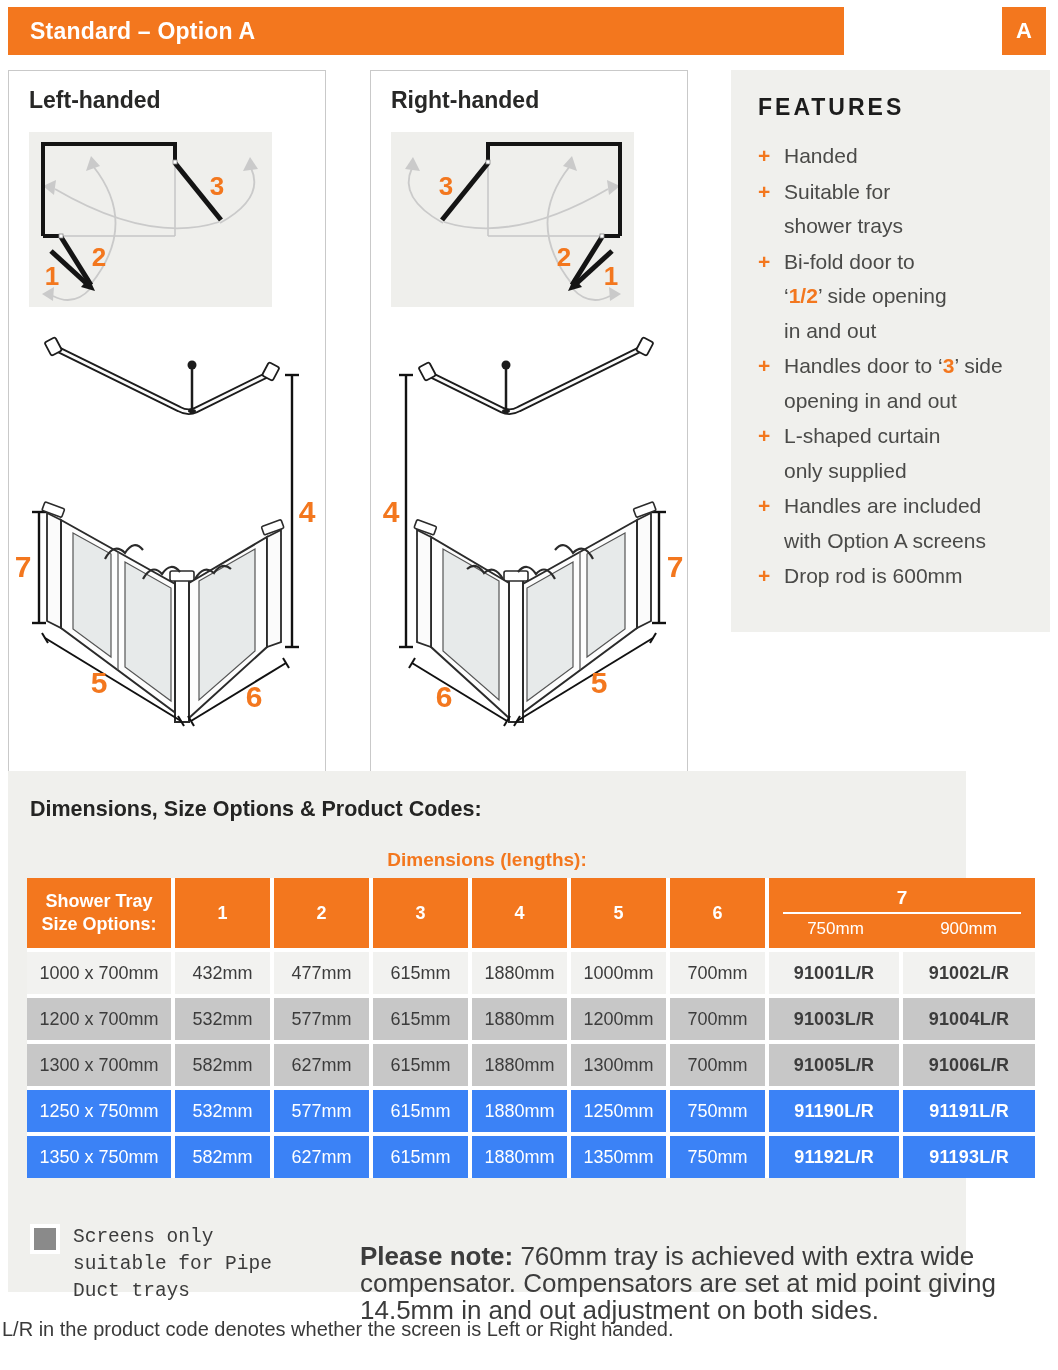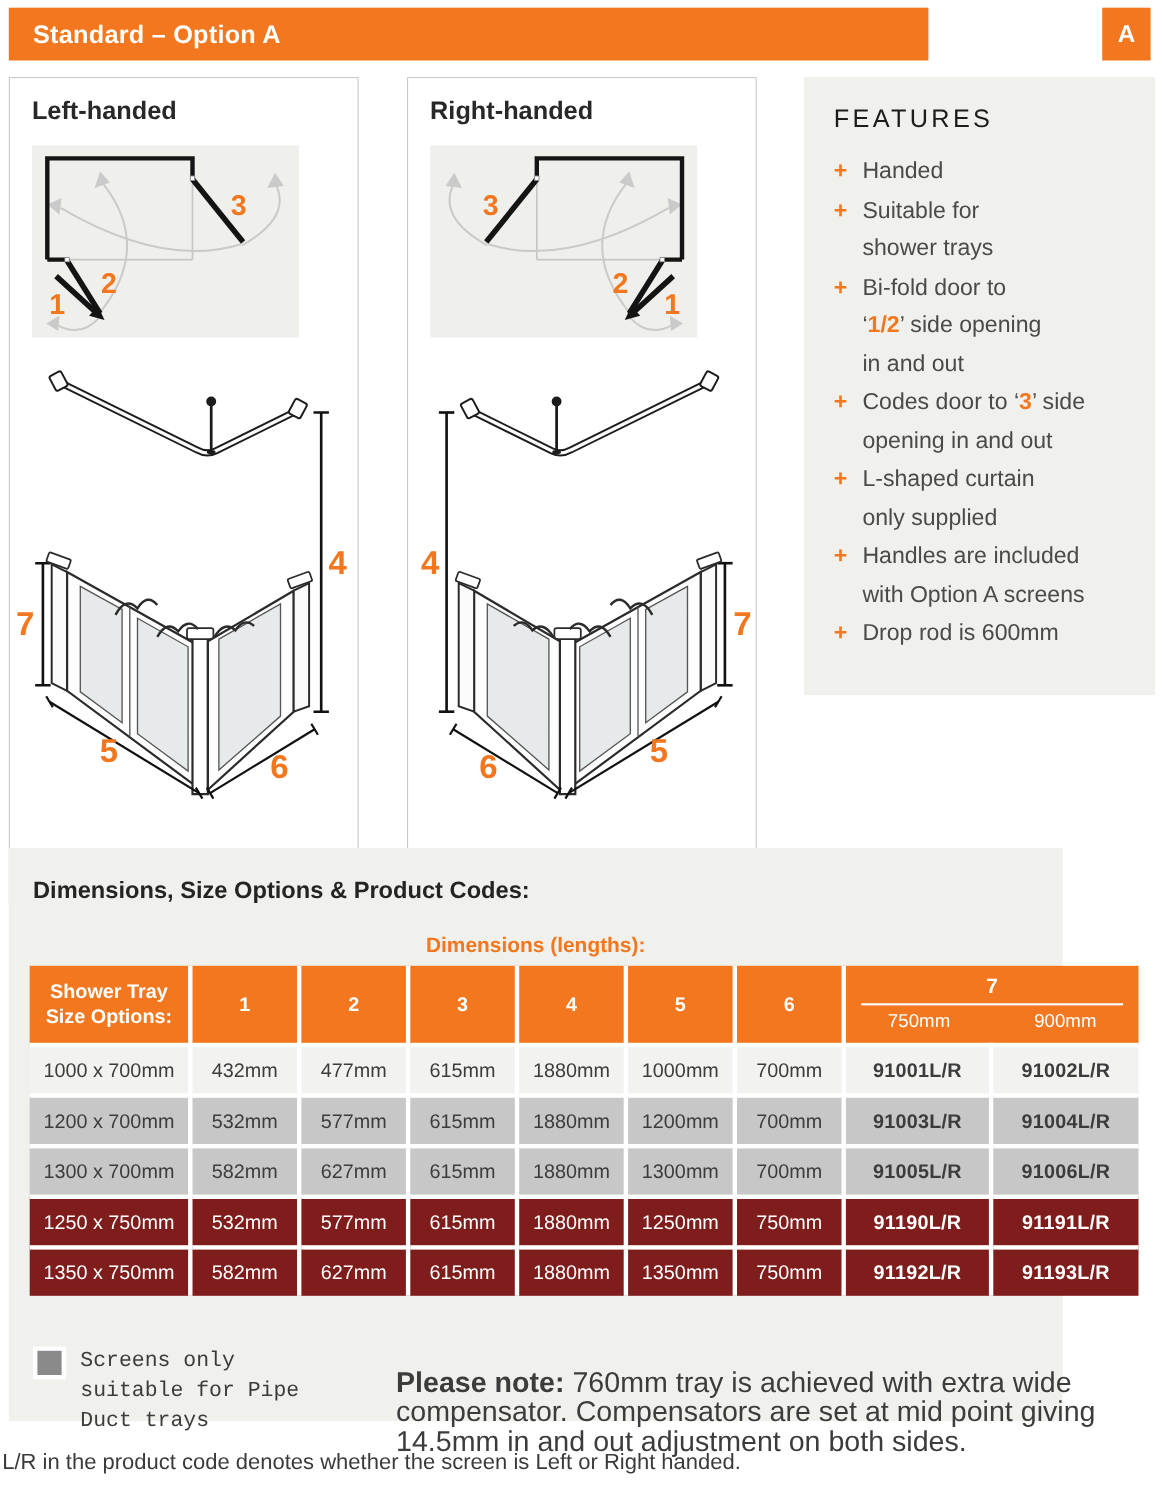--- a/index.html
+++ b/index.html
@@ -17,21 +17,21 @@
   .hand-panel{position:absolute;top:70px;width:318px;height:752px;background:#fff;border:1px solid #c9c9c9;box-sizing:border-box;}
   #panel-left{left:8px;}
   #panel-right{left:370px;}
   .hand-title{position:absolute;left:20px;top:16px;font-size:23px;font-weight:bold;color:#282827;}
   .plan-svg{position:absolute;left:20px;top:61px;}
   .iso-svg{position:absolute;left:0;top:258px;}
   .svg-label{font-weight:bold;fill:var(--orange);}
 
   
   .features{position:absolute;left:731px;top:70px;width:319px;height:562px;background:#f0f0ed;box-sizing:border-box;padding:24px 10px 0 27px;}
-  .features h2{margin:0 0 18px 0;font-size:23px;letter-spacing:3px;color:#1c1c1c;font-weight:normal;}
+  .features h2{margin:0 0 18px 0;font-size:23px;letter-spacing:3px;color:#1c1c1c;font-weight:bold;}
   .fitem{display:flex;margin-bottom:1px;font-size:21px;line-height:34.5px;color:#4a4a48;}
   .fitem .plus{color:var(--orange);font-weight:bold;width:26px;flex:none;}
   .fitem .ftext{white-space:pre-wrap;}
   .hl{color:var(--orange);font-weight:bold;}
 
   
   .dims{position:absolute;left:8px;top:771px;width:958px;height:521px;background:#f0f0ed;}
   .dims-title{position:absolute;left:22px;top:26px;font-size:21.5px;font-weight:bold;color:#242423;}
   .dims-subtitle{position:absolute;left:0;top:78px;width:100%;text-align:center;font-size:19px;font-weight:bold;color:var(--orange);}
 
@@ -40,21 +40,21 @@
   table.sizes th:last-child,table.sizes td:last-child{border-right:none;}
   table.sizes tbody tr:last-child td{border-bottom:none;text-align:center;}
   table.sizes th{background:var(--orange);color:#fff;height:70px;font-size:18px;font-weight:bold;text-align:center;vertical-align:middle;}
   th.tray-h{text-align:left;padding-left:14px;line-height:1.3;}
   .col7-num{font-size:19px;border-bottom:2px solid #fff;margin:0 14px 5px 14px;padding-bottom:3px;text-align:center;}
   .col7-sub{display:flex;}
   .col7-sub span{flex:1;font-weight:normal;font-size:17px;text-align:center;}
   table.sizes td{height:42px;text-align:center;font-size:18px;vertical-align:middle;}
   tr.r-light td{background:#f2f2f0;color:#3c3c3c;}
   tr.r-mid td{background:#c7c7c7;color:#3c3c3c;}
-  tr.r-dark td{background:#7f1d1d;color:#fff;}
+  tr.r-dark td{background:#3b82f6;color:#fff;}
   td.code{font-weight:bold;color:#2c2c2c;letter-spacing:.2px;}
   tr.r-dark td.code{color:#fff;}
 
   .legend{position:absolute;left:22px;top:453px;display:flex;align-items:flex-start;}
   .swatch{width:30px;height:30px;background:#fff;display:flex;align-items:center;justify-content:center;flex:none;}
   .swatch-inner{width:22px;height:22px;background:#8a8a8a;}
   .legend-label{margin-left:13px;width:200px;font-size:19.5px;line-height:27px;color:#3c3c3c;font-family:Liberation Mono, monospace;}
   .note{position:absolute;left:352px;top:472px;width:672px;font-size:26px;line-height:27px;color:#3c3c3c;}
   .note .b{font-weight:bold;}
 
@@ -208,21 +208,21 @@
 shower trays</span></span>
         </div>
         <div class="fitem">
           <span class="plus">+</span>
           <span class="ftext"><span>Bi-fold door to
 ‘</span><span class="hl">1/2</span><span>’ side opening
 in and out</span></span>
         </div>
         <div class="fitem">
           <span class="plus">+</span>
-          <span class="ftext"><span>Codes door to ‘</span><span class="hl">3</span><span>’ side
+          <span class="ftext"><span>Handles door to ‘</span><span class="hl">3</span><span>’ side
 opening in and out</span></span>
         </div>
         <div class="fitem">
           <span class="plus">+</span>
           <span class="ftext"><span>L-shaped curtain
 only supplied</span></span>
         </div>
         <div class="fitem">
           <span class="plus">+</span>
           <span class="ftext"><span>Handles are included

